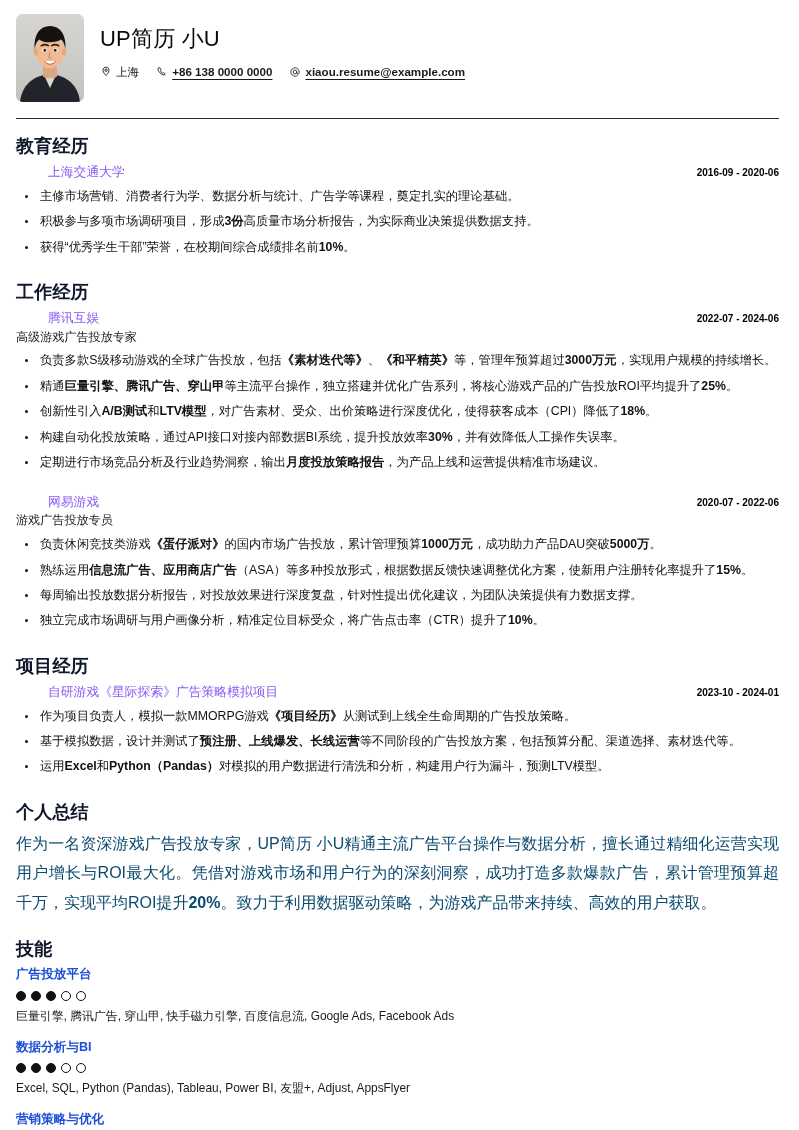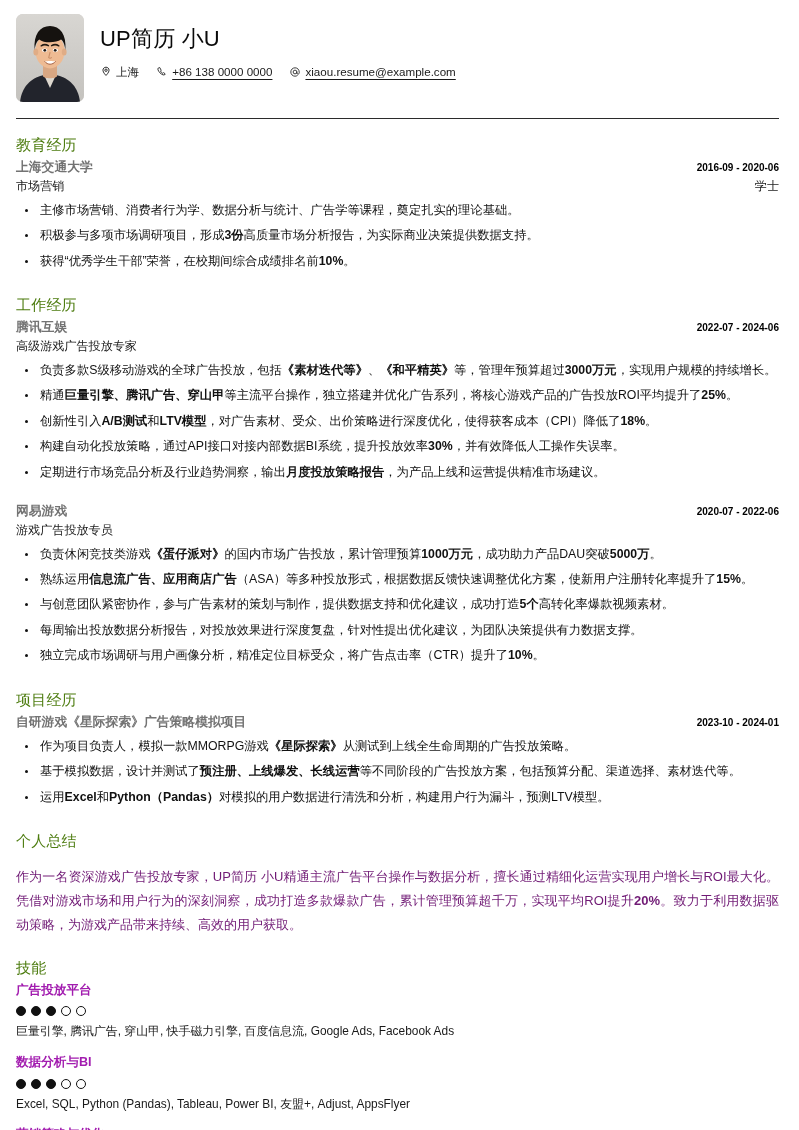--- a/index.html
+++ b/index.html
@@ -50,50 +50,51 @@
   .contact-row {
     margin-top: 11px;
     display: flex;
     align-items: center;
     gap: 10px;
     font-size: 11.6px;
     color: #1a1a1a;
     white-space: nowrap;
   }
   .contact-item { display: inline-flex; align-items: center; gap: 4px; }
-  .contact-item + .contact-item { margin-left: 7px; }
+  .contact-item + .contact-item { margin-left: 7px; font-weight: bold; }
   .contact-icon { display: inline-flex; width: 12px; height: 12px; align-items: center; justify-content: center; }
   .contact-icon svg { width: 12px; height: 12px; display: block; }
   .contact-underline { text-decoration: underline; text-underline-offset: 2.5px; text-decoration-thickness: 1px; }
 
   .divider {
     height: 0;
     border-top: 1.6px solid #2b2b2b;
     margin: 8px 0 14px 0;
   }
 
   
   .section { margin-bottom: 3px; }
   .section-title {
-    font-size: 15px;
-    font-weight: 400;
-    color: #4d7c0f;
+    font-size: 18px;
+    font-weight: 700;
+    color: #0f172a;
     letter-spacing: 0.2px;
     margin-bottom: 1px;
   }
   .entry { margin-bottom: 2px; }
   .entry-head {
     display: flex;
     justify-content: space-between;
     align-items: baseline;
   }
   .entry-org {
     font-size: 12.8px;
-    font-weight: 700;
-    color: #737373;
+    font-weight: 400;
+    color: #8b5cf6;
+    margin-left: 32px;
   }
   .entry-date {
     font-size: 10px;
     font-weight: 700;
     color: #000;
     white-space: nowrap;
   }
   .entry-sub {
     display: flex;
     justify-content: space-between;
@@ -129,35 +130,35 @@
     background: #111;
     border-radius: 50%;
   }
   ul.bullets li b { font-weight: 700; }
 
   .block-gap { height: 13px; }
   .section-gap { height: 16px; }
 
   
   .summary {
-    font-size: 13px;
+    font-size: 16px;
     line-height: 1.85;
-    color: #701a75;
+    color: #0c4a6e;
     text-align: justify;
     text-justify: inter-ideograph;
-    margin-top: 13px;
+    margin-top: 2px;
   }
   .summary b { font-weight: 700; }
 
   
   .skill-group { margin-bottom: 12px; }
   .skill-name {
     font-size: 12.6px;
     font-weight: 700;
-    color: #a21caf;
+    color: #1d4ed8;
     margin-bottom: 6px;
   }
   .dots { display: flex; gap: 5px; margin-bottom: 7px; }
   .dot {
     width: 10px; height: 10px;
     border-radius: 50%;
     border: 1.6px solid #111;
     background: #fff;
   }
   .dot.filled { background: #111; }
@@ -249,24 +250,20 @@
 
   <div class="divider"></div>
 
   <div class="section">
     <div class="section-title">教育经历</div>
     <div class="entry">
       <div class="entry-head">
         <span class="entry-org">上海交通大学</span>
         <span class="entry-date">2016-09 - 2020-06</span>
       </div>
-      <div class="entry-sub">
-        <span>市场营销</span>
-        <span class="entry-sub-right">学士</span>
-      </div>
       <ul class="bullets">
           <li>主修市场营销、消费者行为学、数据分析与统计、广告学等课程，奠定扎实的理论基础。</li>
           <li>积极参与多项市场调研项目，形成<b>3份</b>高质量市场分析报告，为实际商业决策提供数据支持。</li>
           <li>获得“优秀学生干部”荣誉，在校期间综合成绩排名前<b>10%</b>。</li>
         </ul>
     </div>
   </div>
 
   <div class="section-gap"></div>
 
@@ -298,38 +295,37 @@
         <span class="entry-org">网易游戏</span>
         <span class="entry-date">2020-07 - 2022-06</span>
       </div>
       <div class="entry-sub">
         <span>游戏广告投放专员</span>
         <span class="entry-sub-right"></span>
       </div>
       <ul class="bullets">
           <li>负责休闲竞技类游戏<b>《蛋仔派对》</b>的国内市场广告投放，累计管理预算<b>1000万元</b>，成功助力产品DAU突破<b>5000万</b>。</li>
           <li>熟练运用<b>信息流广告、应用商店广告</b>（ASA）等多种投放形式，根据数据反馈快速调整优化方案，使新用户注册转化率提升了<b>15%</b>。</li>
-          <li>与创意团队紧密协作，参与广告素材的策划与制作，提供数据支持和优化建议，成功打造<b>5个</b>高转化率爆款视频素材。</li>
           <li>每周输出投放数据分析报告，对投放效果进行深度复盘，针对性提出优化建议，为团队决策提供有力数据支撑。</li>
           <li>独立完成市场调研与用户画像分析，精准定位目标受众，将广告点击率（CTR）提升了<b>10%</b>。</li>
         </ul>
     </div>
   </div>
 
   <div class="section-gap"></div>
 
   <div class="section">
     <div class="section-title">项目经历</div>
     <div class="entry">
       <div class="entry-head">
         <span class="entry-org">自研游戏《星际探索》广告策略模拟项目</span>
         <span class="entry-date">2023-10 - 2024-01</span>
       </div>
       <ul class="bullets">
-          <li>作为项目负责人，模拟一款MMORPG游戏<b>《星际探索》</b>从测试到上线全生命周期的广告投放策略。</li>
+          <li>作为项目负责人，模拟一款MMORPG游戏<b>《项目经历》</b>从测试到上线全生命周期的广告投放策略。</li>
           <li>基于模拟数据，设计并测试了<b>预注册、上线爆发、长线运营</b>等不同阶段的广告投放方案，包括预算分配、渠道选择、素材迭代等。</li>
           <li>运用<b>Excel</b>和<b>Python（Pandas）</b>对模拟的用户数据进行清洗和分析，构建用户行为漏斗，预测LTV模型。</li>
         </ul>
     </div>
   </div>
 
   <div class="section-gap"></div>
 
   <div class="section">
     <div class="section-title">个人总结</div>

